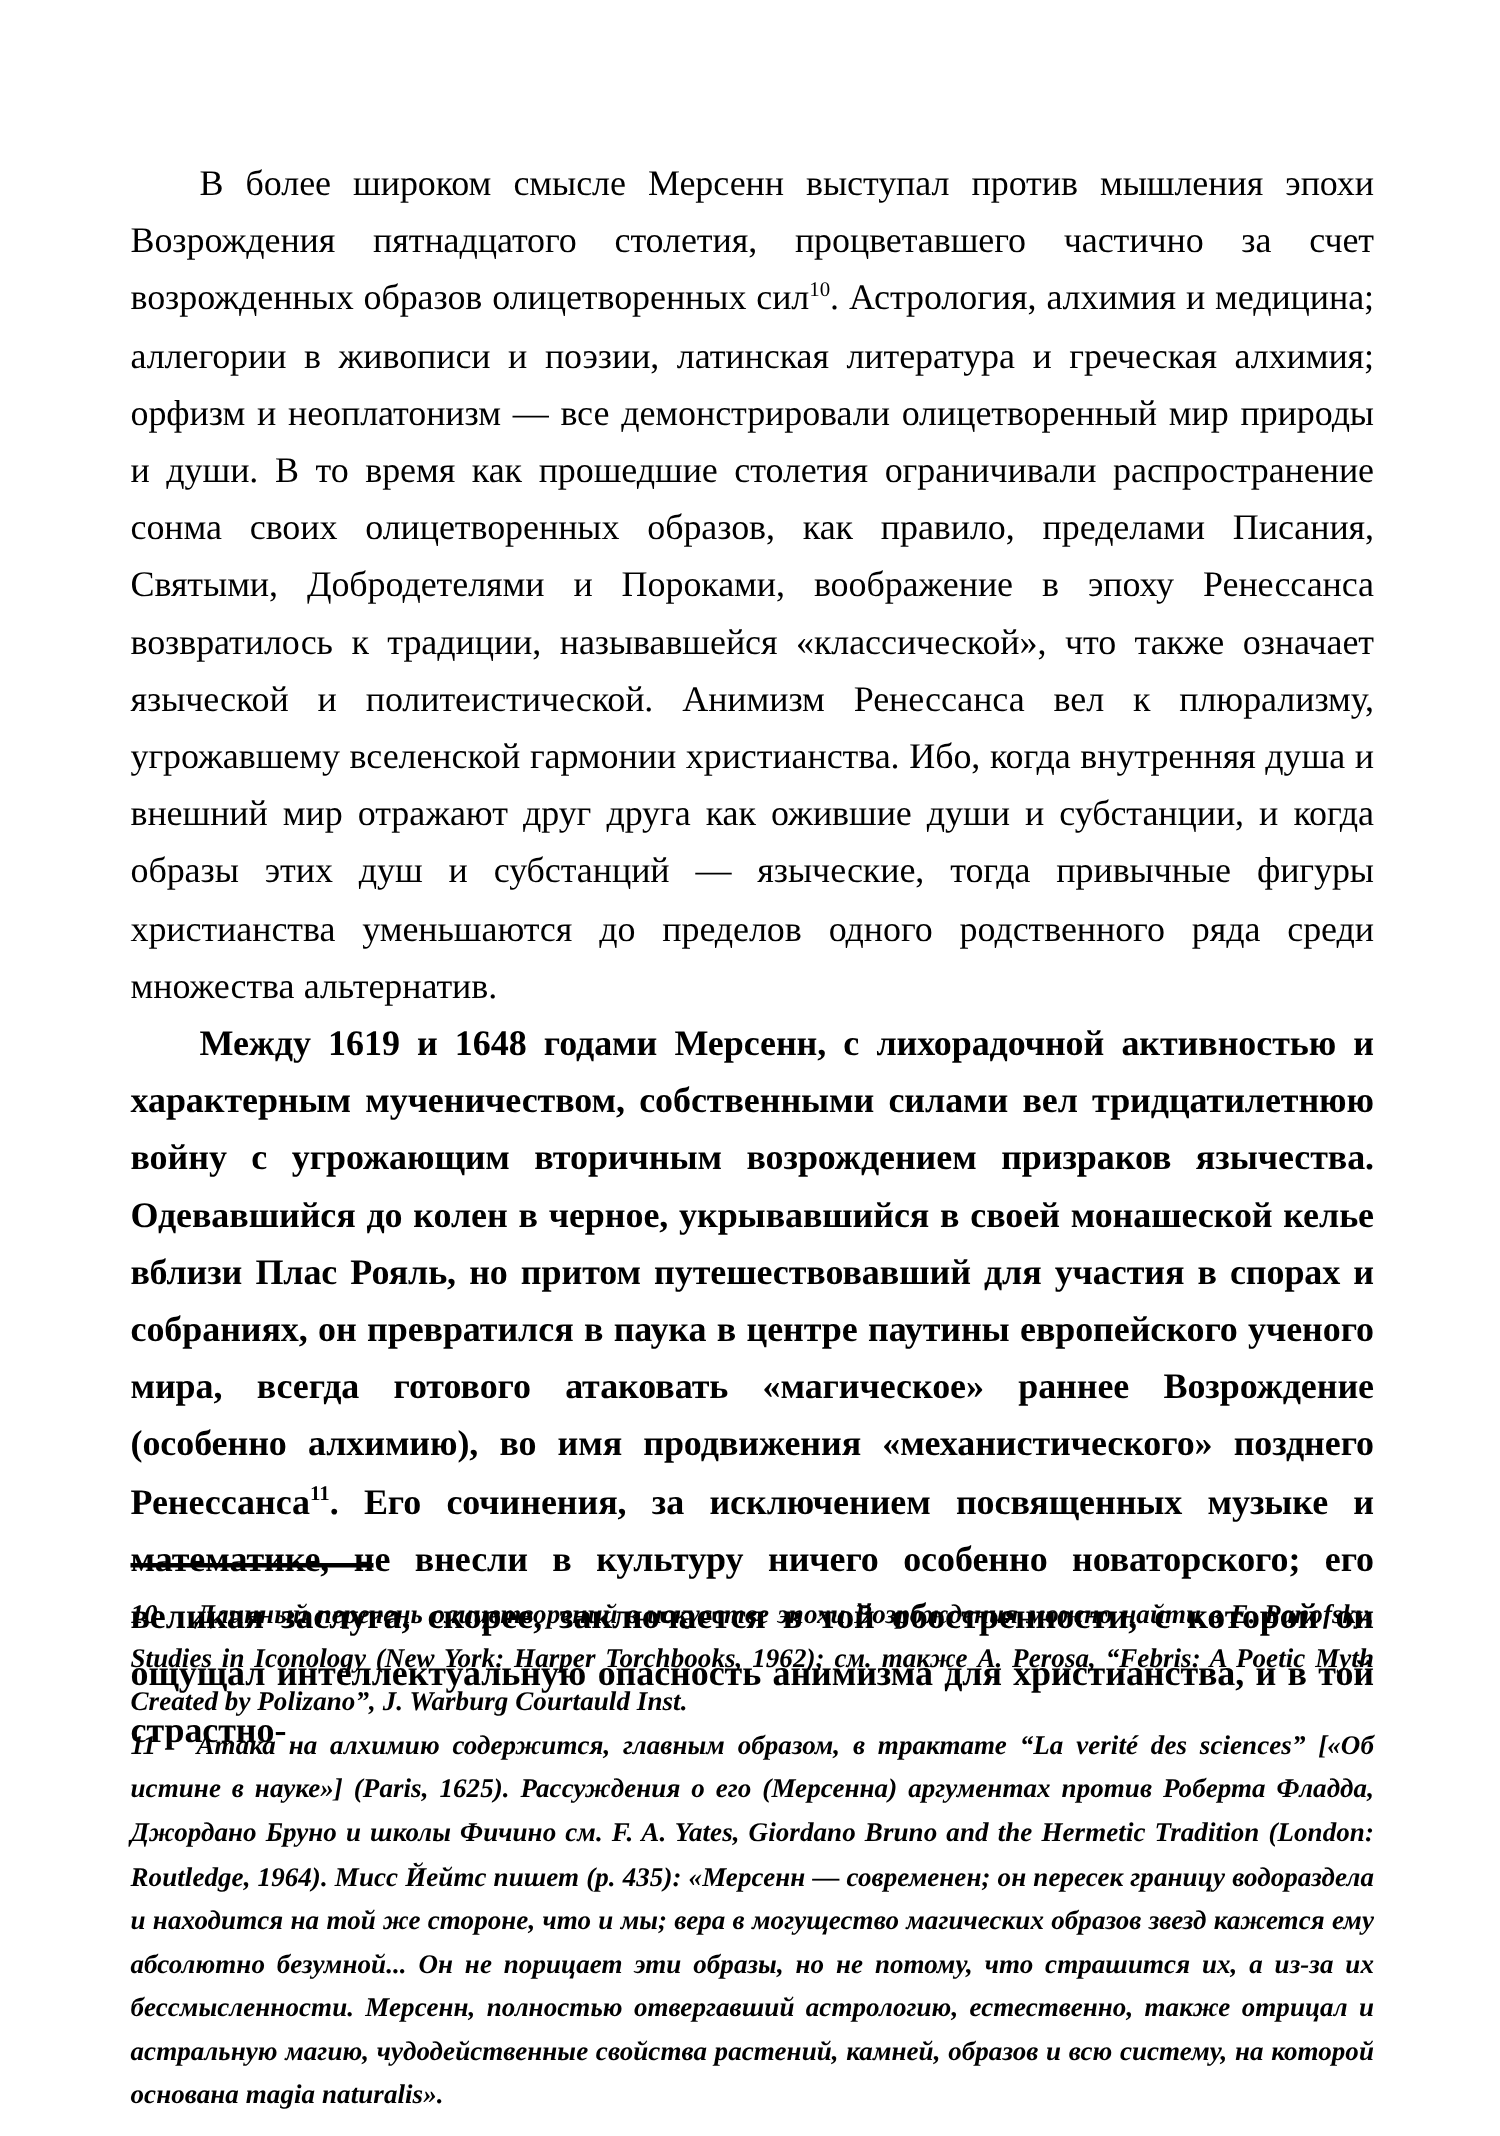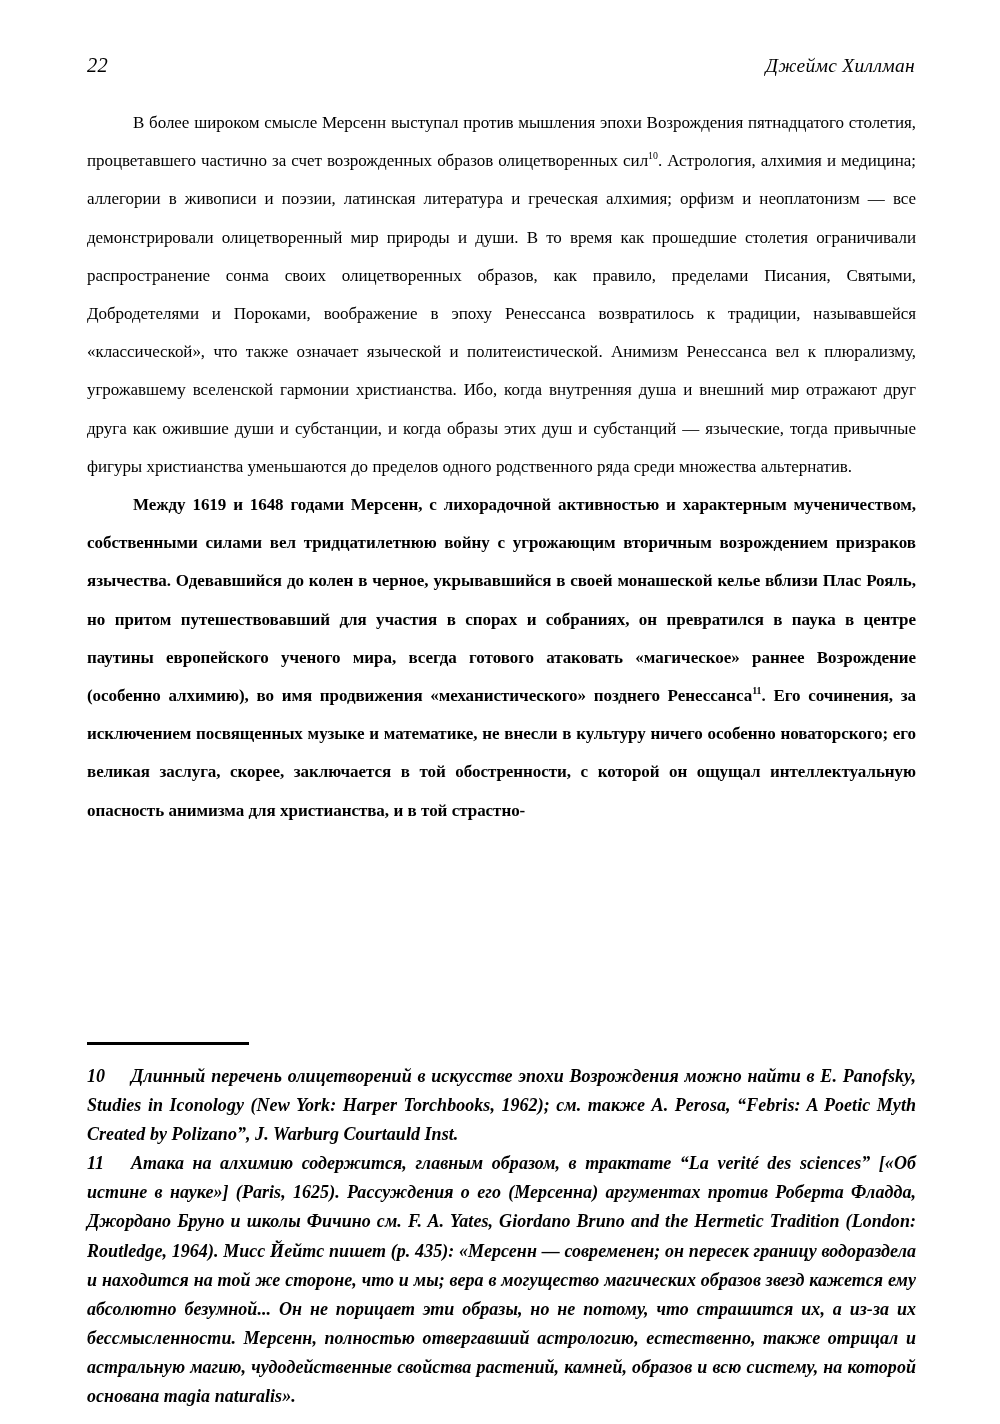--- a/index.html
+++ b/index.html
@@ -53,21 +53,21 @@
 
   
   .body-block {
     position: absolute;
     left: 87px;
     top: 104px;
     width: 829px;
   }
   .para {
     margin: 0;
-    font-size: 17px;
+    font-size: 24px;
     line-height: 38.2px;
     text-align: justify;
     text-justify: inter-word;
     text-indent: 46px;
     hyphens: manual;
     letter-spacing: -0.05px;
     word-spacing: 0.2px;
   }
   .para + .para {
     margin-top: 0;
@@ -107,24 +107,20 @@
     font-style: italic;
     display: inline-block;
     min-width: 44px;
   }
 </style>
 </head>
 <body>
 
 <div class="page">
 
-  <div class="running-head">
-    <span class="folio">22</span>
-    <span class="author">Джеймс Хиллман</span>
-  </div>
 
   <div class="body-block">
 
     <p class="para"><span>В более широком смысле Мерсенн выступал против мышления эпохи Возрождения пятнадцатого столетия, процветавшего частично за счет возрожденных образов олицетворенных сил</span><sup class="fn-ref">10</sup><span>. Астрология, алхимия и медицина; аллегории в живописи и поэзии, латинская литература и греческая алхимия; орфизм и неоплатонизм — все демонстрировали олицетворенный мир природы и души. В то время как прошедшие столетия ограничивали распространение сонма своих олицетворенных образов, как правило, пределами Писания, Святыми, Добродетелями и Пороками, воображение в эпоху Ренессанса возвратилось к традиции, называвшейся «классической», что также означает языческой и политеистической. Анимизм Ренессанса вел к плюрализму, угрожавшему вселенской гармонии христианства. Ибо, когда внутренняя душа и внешний мир отражают друг друга как ожившие души и субстанции, и когда образы этих душ и субстанций — языческие, тогда привычные фигуры христианства уменьшаются до пределов одного родственного ряда среди множества альтернатив.</span></p>
 
     <p class="para"><span>Между 1619 и 1648 годами Мерсенн, с лихорадочной активностью и характерным мученичеством, собственными силами вел тридцатилетнюю войну с угрожающим вторичным возрождением призраков язычества. Одевавшийся до колен в черное, укрывавшийся в своей монашеской келье вблизи Плас Рояль, но притом путешествовавший для участия в спорах и собраниях, он превратился в паука в центре паутины европейского ученого мира, всегда готового атаковать «магическое» раннее Возрождение (особенно алхимию), во имя продвижения «механистического» позднего Ренессанса</span><sup class="fn-ref">11</sup><span>. Его сочинения, за исключением посвященных музыке и математике, не внесли в культуру ничего особенно новаторского; его великая заслуга, скорее, заключается в той обостренности, с которой он ощущал интеллектуальную опасность анимизма для христианства, и в той страстно-</span></p>
 
   </div>
 
   <div class="footnotes">

